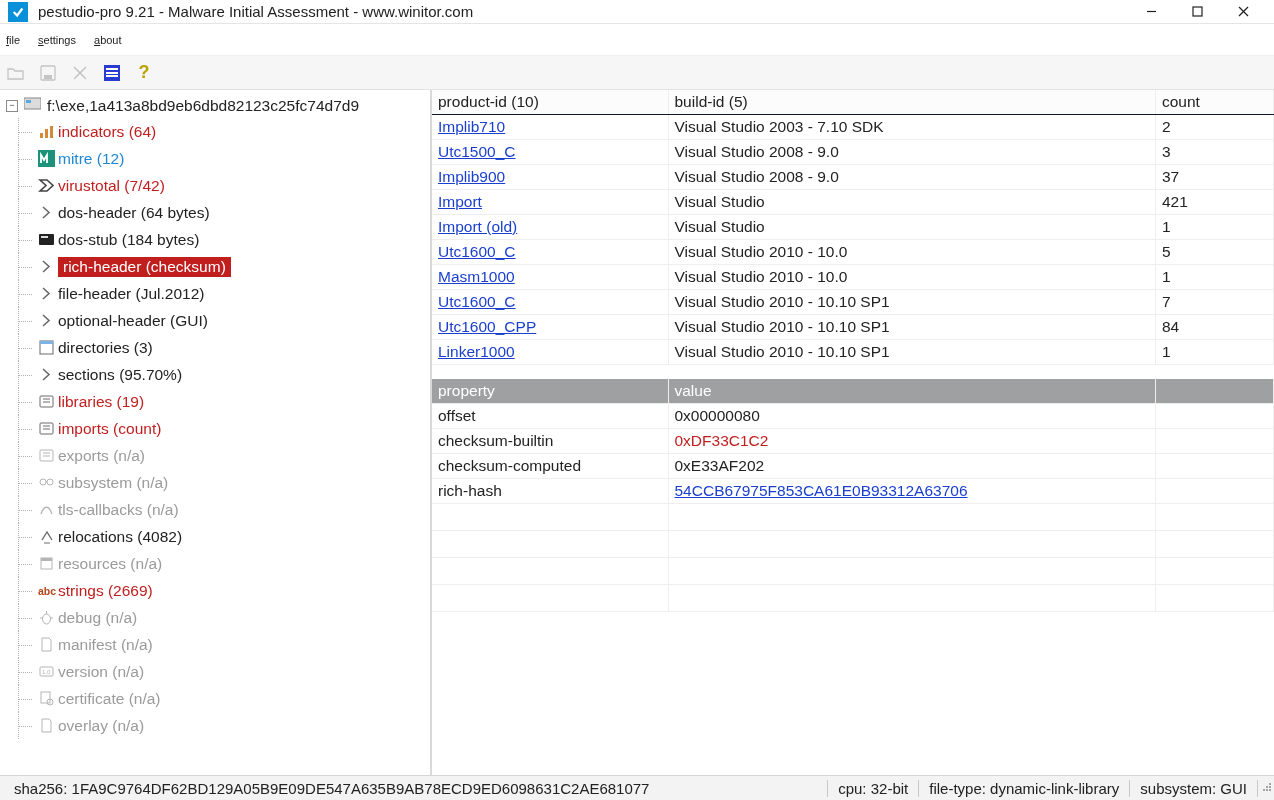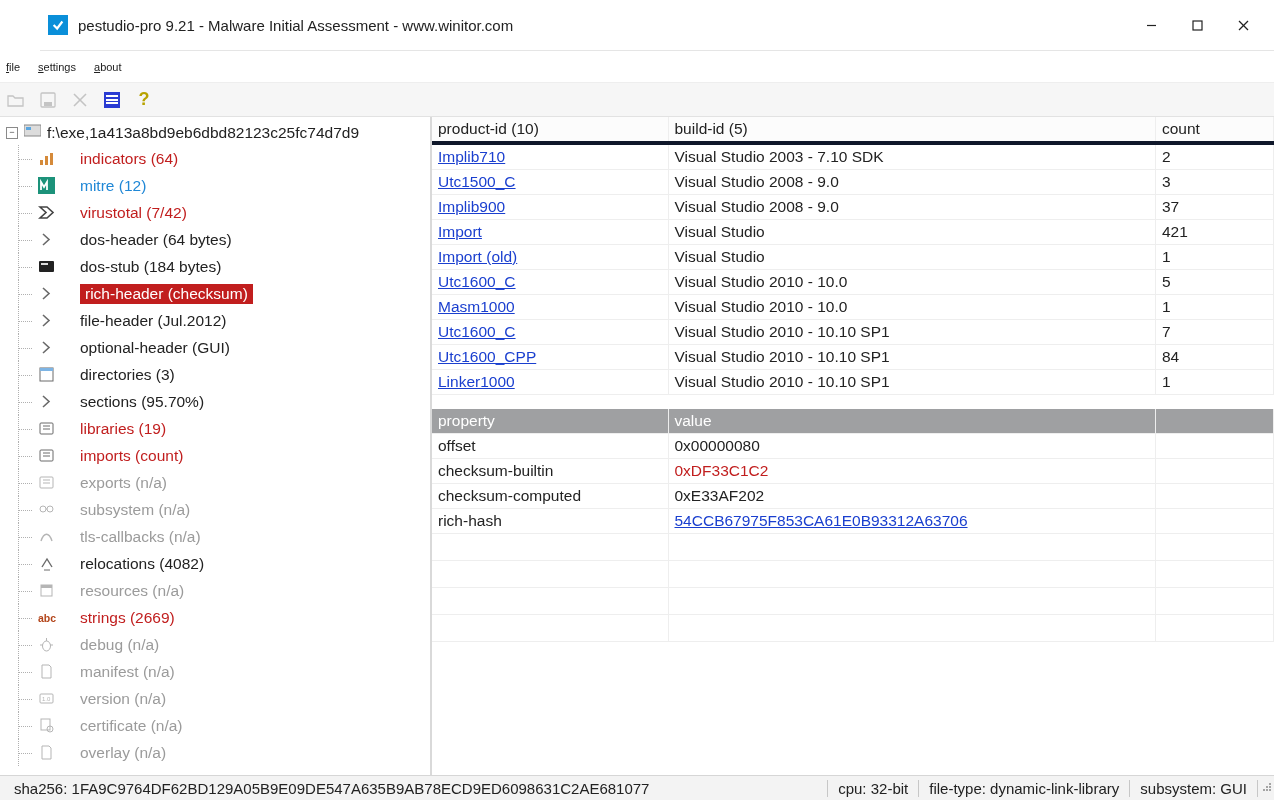--- a/index.html
+++ b/index.html
@@ -12,25 +12,24 @@
     display: flex;
     flex-direction: column;
     width: 1274px;
     height: 800px;
     overflow: hidden;
   }
   
   .titlebar {
     display: flex;
     align-items: center;
-    height: 51px;
+    height: 24px;
     padding: 0 8px 0 8px;
     border-bottom: 1px solid #e5e5e5;
     background: #fff;
-    margin-left: 40px;
   }
   .titlebar .app-icon {
     width: 20px; height: 20px;
     background: #0a8fd9;
     display: flex; align-items: center; justify-content: center;
     margin-right: 10px;
   }
   .titlebar .app-icon svg { width: 14px; height: 14px; }
   .titlebar .title-text { flex: 1; font-size: 15px; color: #222; }
   .win-controls { display: flex; gap: 0; }
@@ -90,21 +89,21 @@
   }
   .tree-root .expander {
     width: 12px; height: 12px; border: 1px solid #8a8a8a;
     display:flex; align-items:center; justify-content:center;
     font-size: 9px; line-height: 9px; color:#444;
   }
   .tree-list { margin-left: 30px; }
   .tree-row {
     display: flex; align-items: center;
     height: 27px;
-    gap: 24px;
+    gap: 2px;
     padding-left: 2px;
     position: relative;
   }
   .tree-row::before {
     content: "";
     position: absolute;
     left: -18px; top: 0; bottom: 0;
     border-left: 1px dotted #b0b0b0;
   }
   .tree-row::after {
@@ -138,21 +137,21 @@
     padding: 3px 6px;
     font-size: 15.5px;
     border-bottom: 1px solid #eee;
     border-right: 1px solid #eee;
     overflow: hidden;
     white-space: nowrap;
   }
   table.grid th {
     background: #fcfcfc;
     font-weight: normal;
-    border-bottom: 4px solid #0f172a;
+    border-bottom: 1px solid #0f172a;
   }
   a.link { color:#1a3fcf; text-decoration: underline; cursor: default; }
   .prop-header td {
     background: #9fa0a2;
     color: #fff;
     border-right: 1px solid #8f9092;
   }
   .red-text { color:#c11e1e; }
   .empty-rows td { height: 27px; }
   .fill-rows { flex:1; background:#fff; }

